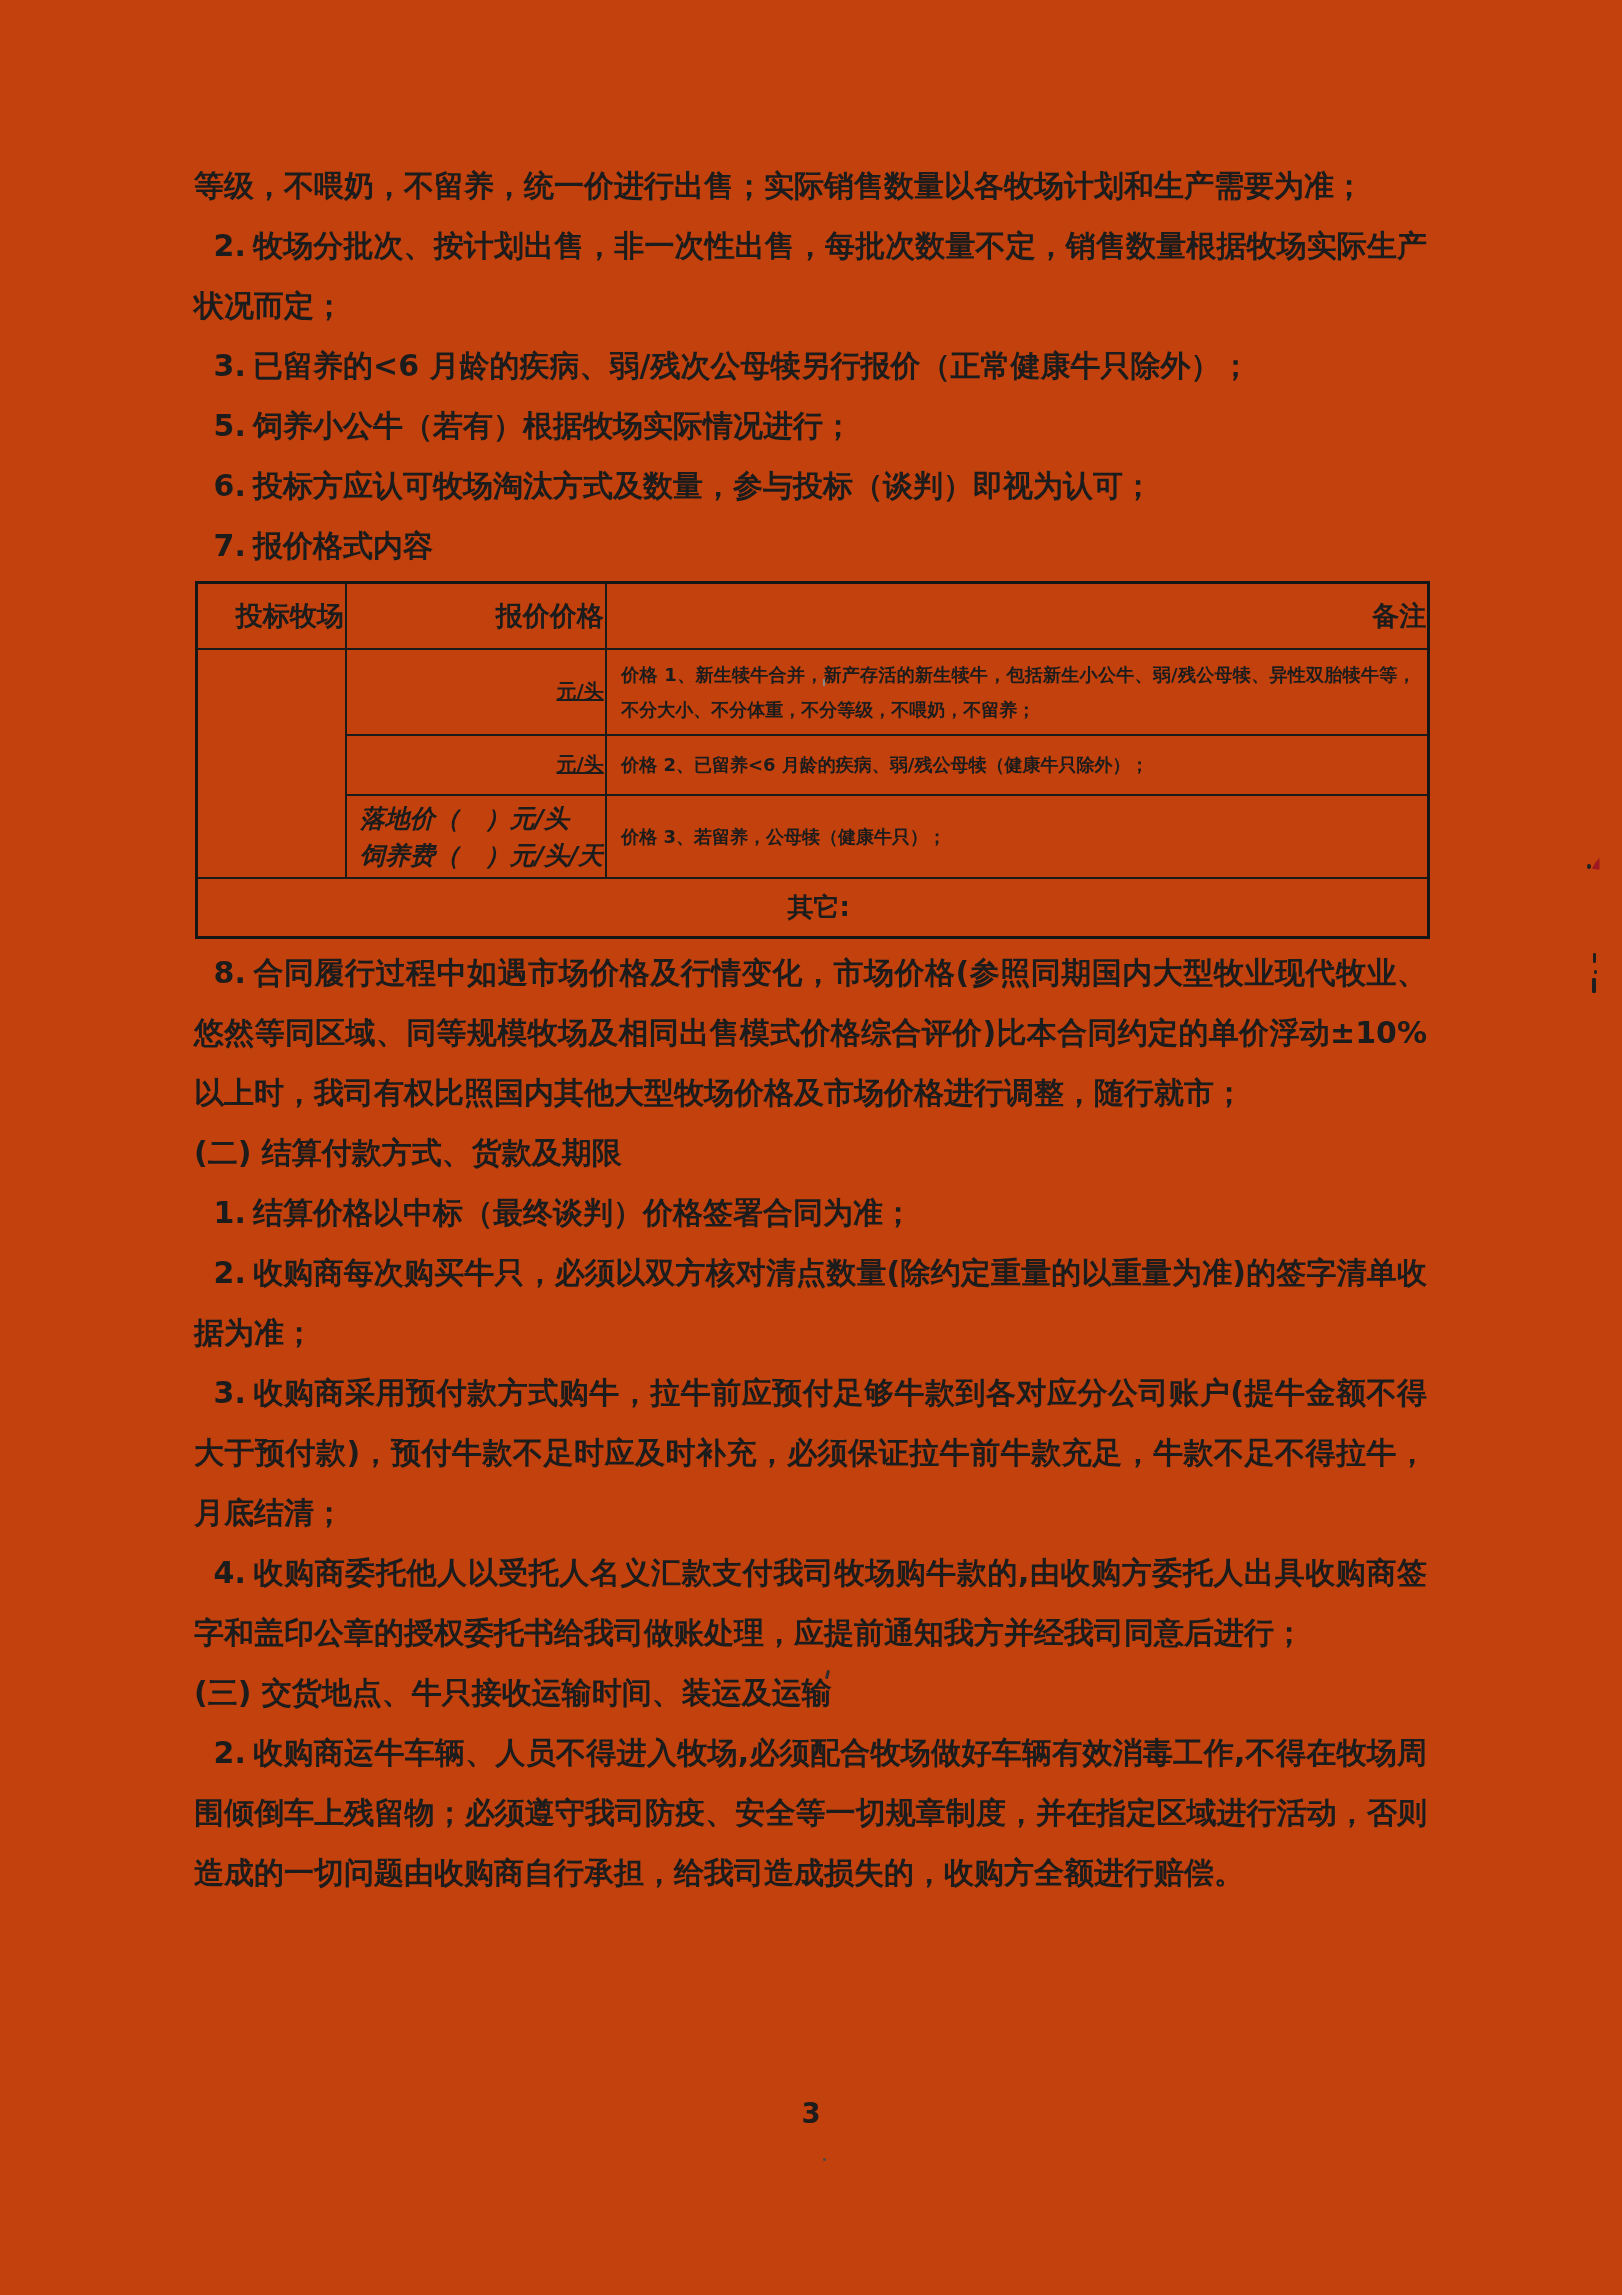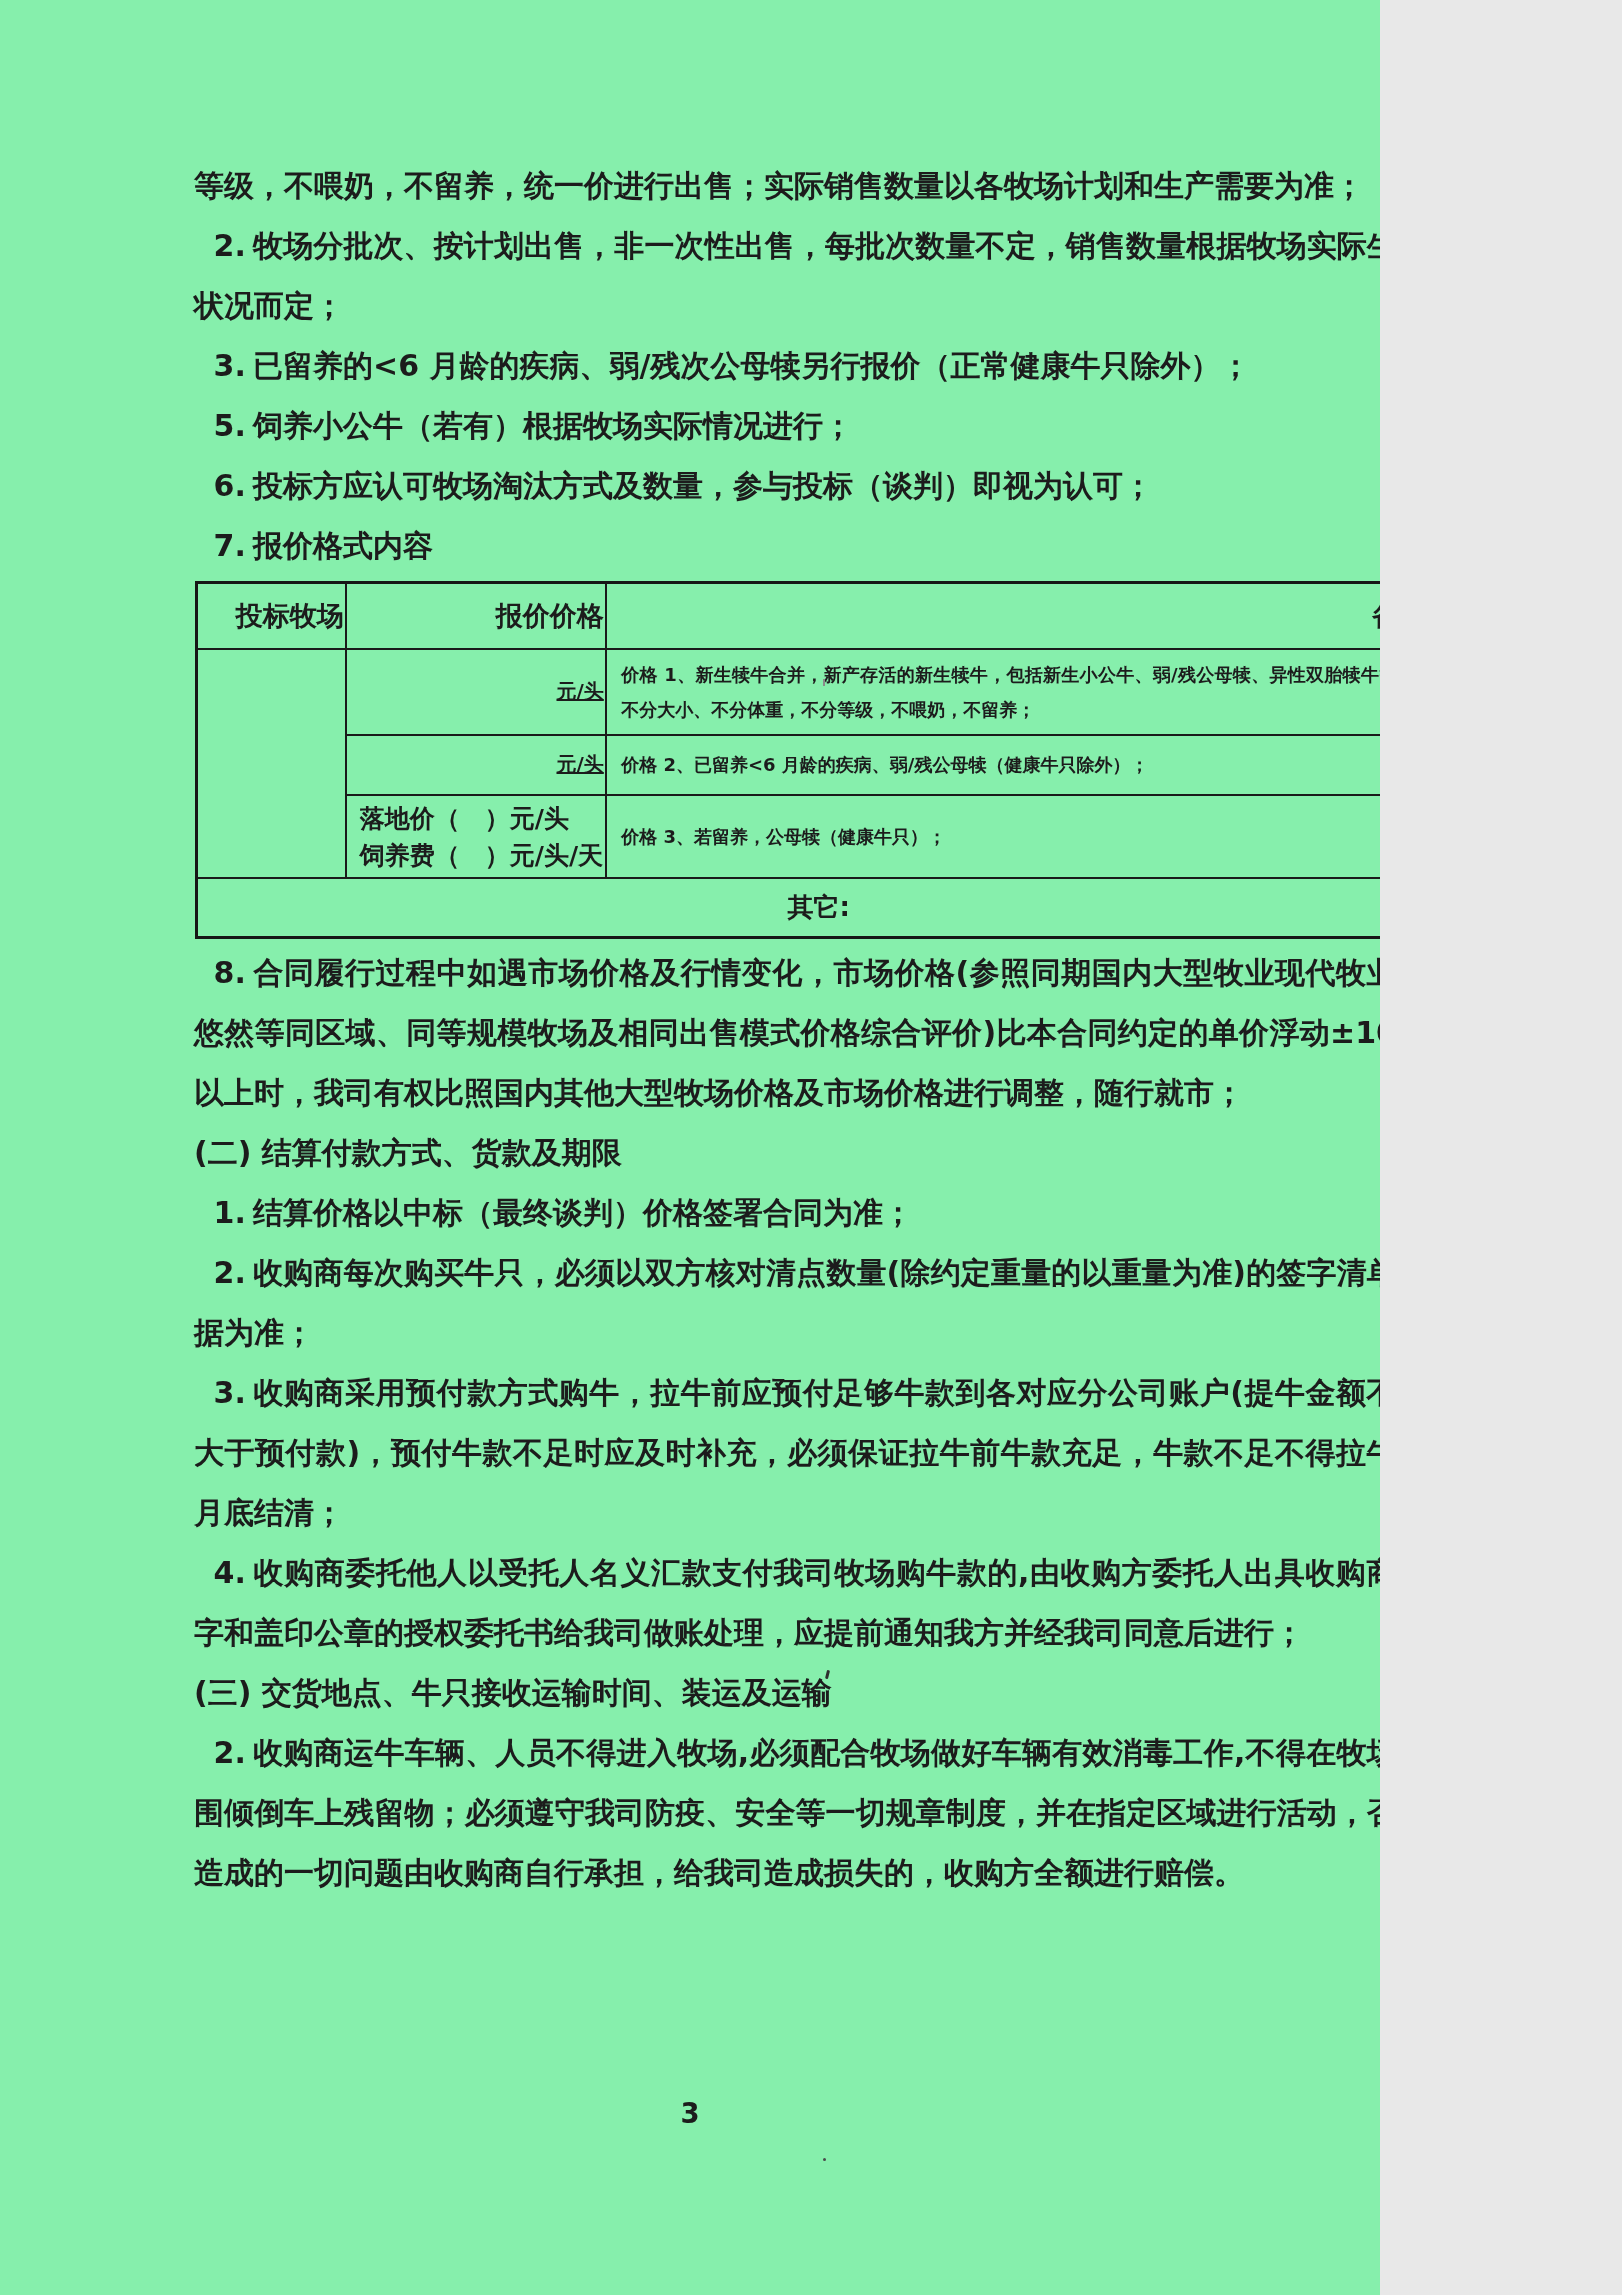--- a/index.html
+++ b/index.html
@@ -1,19 +1,19 @@
 <!DOCTYPE html>
 <html style="font-size:10.5px"><head>
 <meta charset="utf-8">
 <style>
   html,body{margin:0;padding:0;background:#e8e8e8;}
   .page{
     position:relative;
-    width:1380px;height:2295px;
-    background:#86efac;
+    width:1622px;height:2295px;
+    background:#c2410c;
     font-family:"DejaVu Sans",sans-serif;
     color:#1c1c1c;
     overflow:hidden;
   }
   .content{
     position:absolute;
     left:194px;top:156px;width:1233px;
   }
   .content p{
     margin:0;
@@ -60,20 +60,21 @@
   td.price{
     text-align:right;
     font-size:20px;
     text-decoration:underline;
   }
   td.price-lines{
     font-size:25px;
     line-height:37px;
     padding-left:13px;
     text-align:left;
+    font-style:italic;
   }
   td.remark{
     font-size:18px;
     line-height:35px;
     padding:5.2px 11.8px 5.2px 14.4px;
     text-align:justify;
   }
   tr.tfoot td{
     height:55px;
     font-size:26px;

